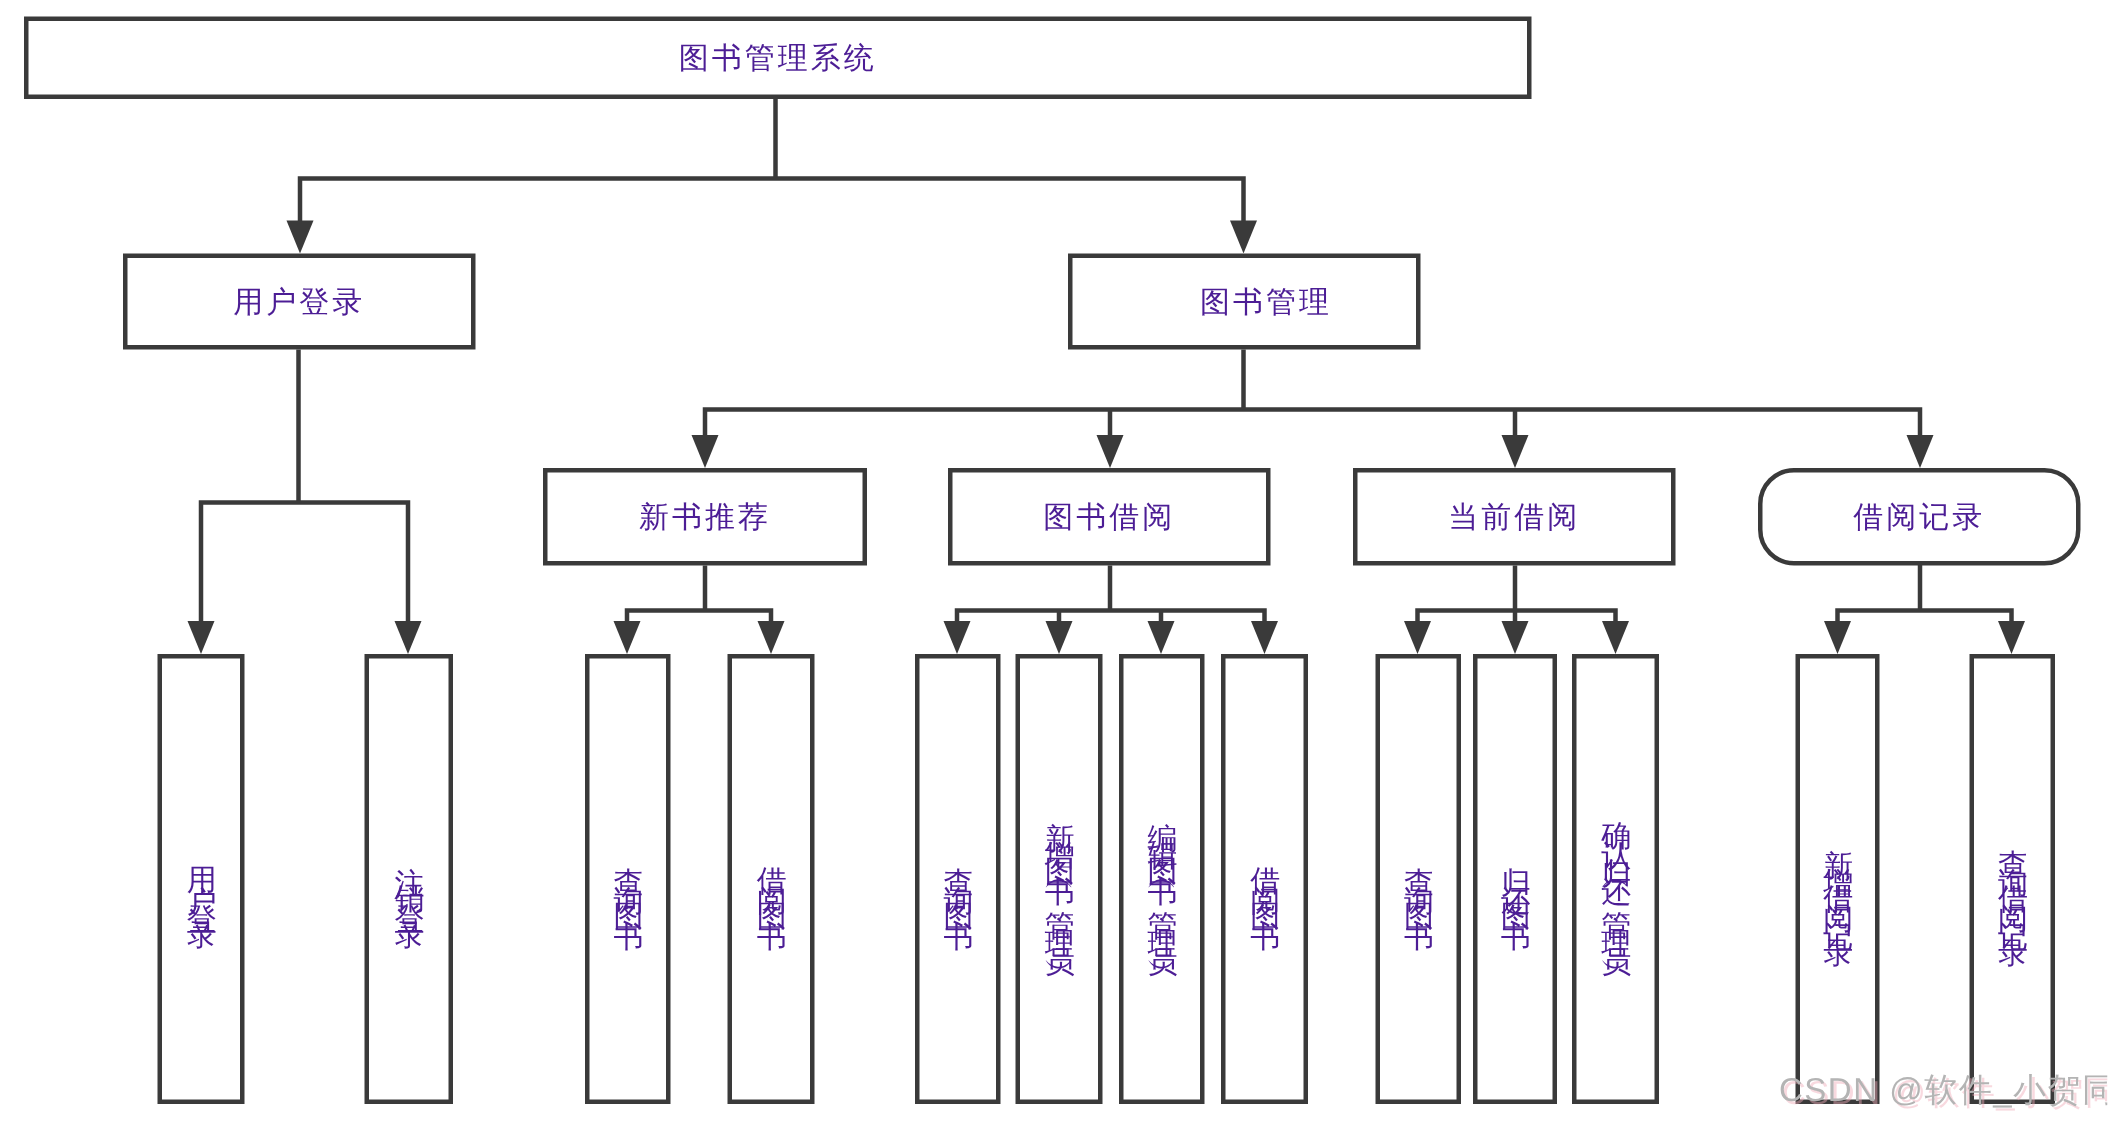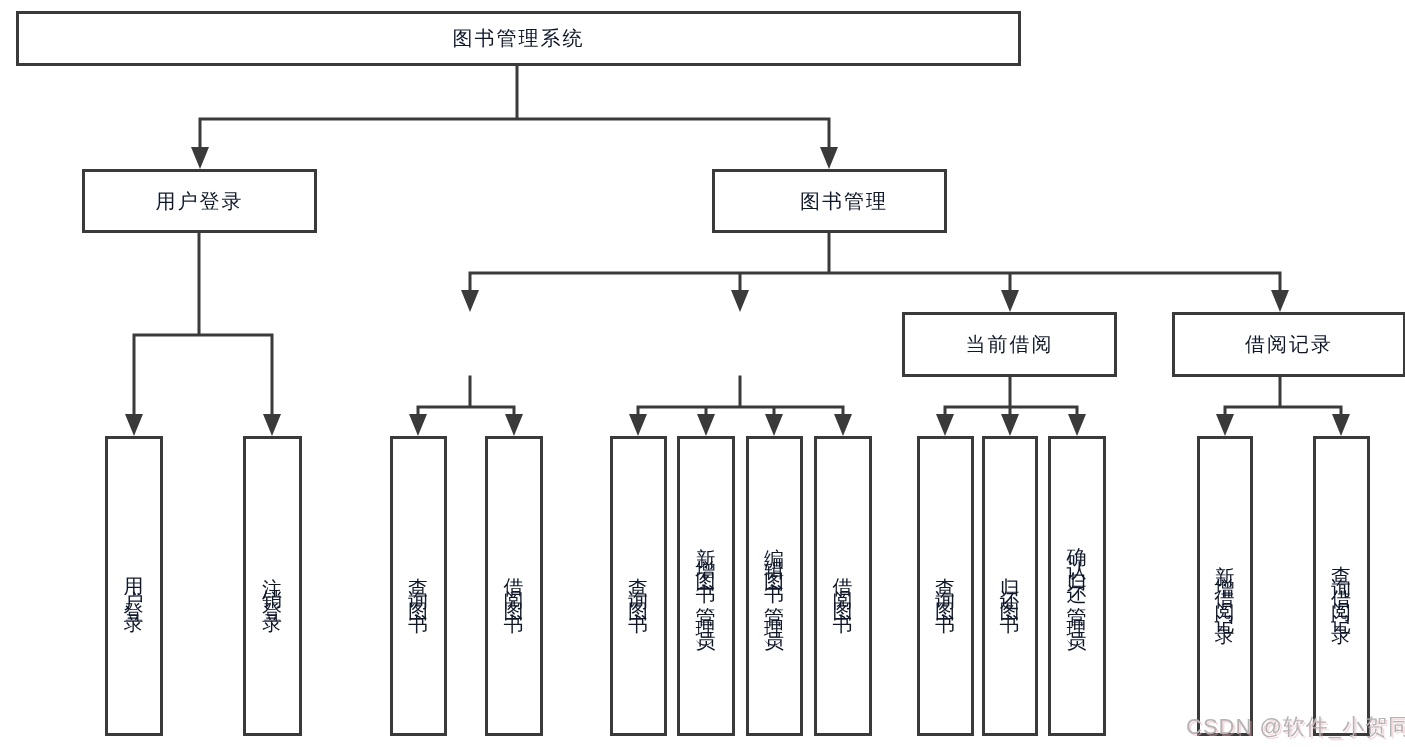--- a/index.html
+++ b/index.html
@@ -4,35 +4,35 @@
 <style>
   html,body{margin:0;padding:0;background:#fff;}
   .stage{
     position:relative;width:1405px;height:747px;background:#ffffff;
     font-family:"Liberation Sans",sans-serif;overflow:hidden;
   }
   .wires{position:absolute;left:0;top:0;}
   .node{
     position:absolute;background:#ffffff;border:3px solid #3a3a3a;
     box-sizing:border-box;display:flex;align-items:center;justify-content:center;
-    color:#0f172a;
+    color:#4c1d95;
   }
   .hbox span{font-size:20px;letter-spacing:2px;white-space:nowrap;}
   .vbox span{
     writing-mode:vertical-rl;text-orientation:mixed;
     font-size:20px;letter-spacing:12px;line-height:1;white-space:nowrap;
   }
   
   #n-root{left:16px;top:11px;width:1005px;height:55px;}
   #n-user-login{left:82px;top:169px;width:235px;height:64px;}
   #n-book-mgmt{left:712px;top:169px;width:235px;height:64px;padding-left:29px;}
   #n-newrec{left:362px;top:312px;width:216px;height:65px;}
   #n-borrow{left:632px;top:312px;width:215px;height:65px;}
   #n-current{left:902px;top:312px;width:215px;height:65px;align-items:center;}
-  #n-records{left:1172px;top:312px;width:234px;height:65px;}
+  #n-records{left:1172px;top:312px;width:215px;height:65px;border-radius:24px;}
   
   .vbox{top:436px;height:300px;}
   #l-user-login{left:105px;width:58px;}
   #l-logout{left:243px;width:59px;}
   #l-query-nr{left:390px;width:57px;}
   #l-borrow-nr{left:485px;width:58px;}
   #l-query-bb{left:610px;width:57px;}
   #l-add-book{left:677px;width:58px;}
   #l-edit-book{left:746px;width:57px;}
   #l-borrow-bb{left:814px;width:58px;}
@@ -90,20 +90,26 @@
     <span>图书管理系统</span>
   </div>
 
   <div class="node hbox" id="n-user-login">
     <span>用户登录</span>
   </div>
   <div class="node hbox" id="n-book-mgmt">
     <span>图书管理</span>
   </div>
 
+  <div class="node hbox" id="n-newrec">
+    <span>新书推荐</span>
+  </div>
+  <div class="node hbox" id="n-borrow">
+    <span>图书借阅</span>
+  </div>
   <div class="node hbox" id="n-current">
     <span>当前借阅</span>
   </div>
   <div class="node hbox" id="n-records">
     <span>借阅记录</span>
   </div>
 
   <div class="node vbox" id="l-user-login">
     <span>用户登录</span>
   </div>

